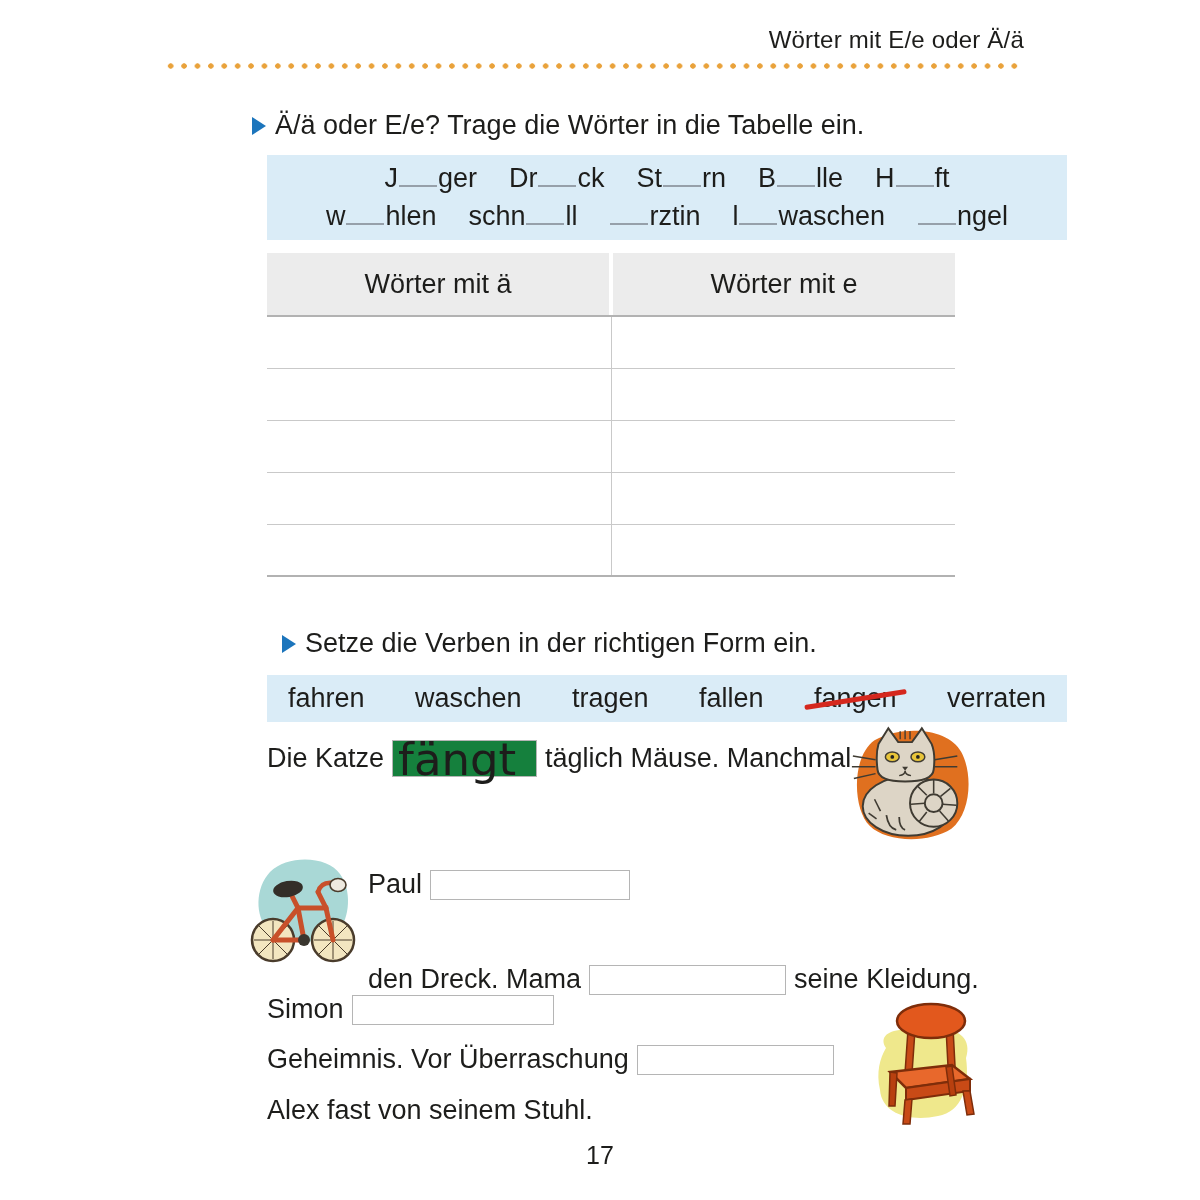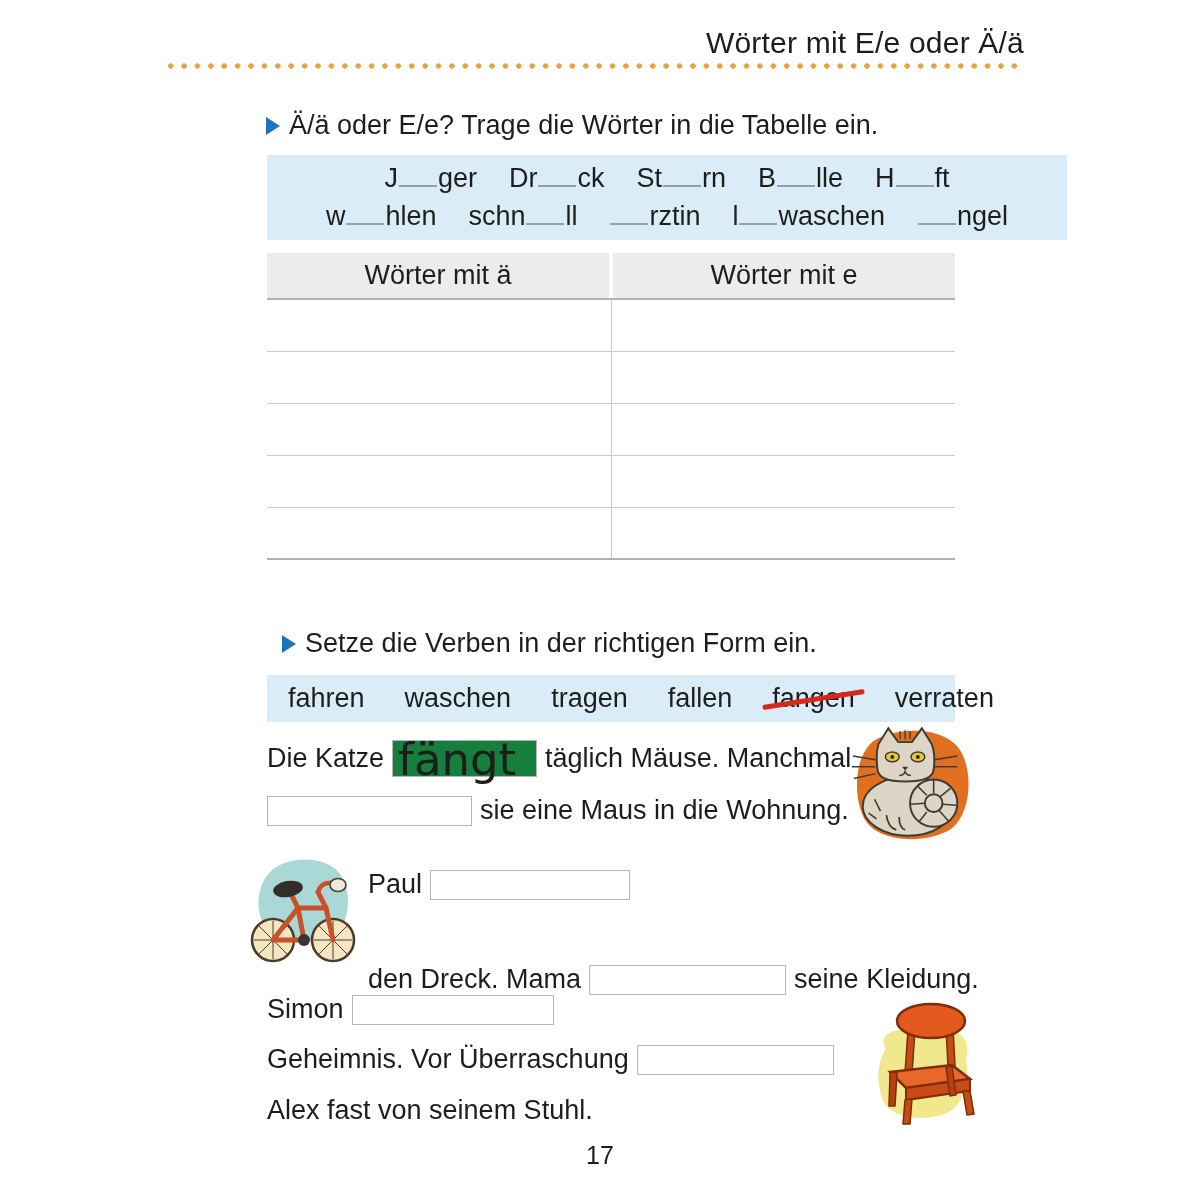--- a/index.html
+++ b/index.html
@@ -3,62 +3,62 @@
 <meta charset="utf-8">
 <style>
   * { margin:0; padding:0; box-sizing:border-box; }
   html,body { background:#ffffff; }
   .page {
     position:relative; width:1200px; height:1200px; background:#ffffff;
     font-family:"Liberation Sans", sans-serif; color:#1d1d1b; overflow:hidden;
   }
   .page-title {
     position:absolute; top:26px; right:176px;
-    font-size:30px; letter-spacing:0.2px;
+    font-size:24px; letter-spacing:0.2px;
   }
   .dotline {
     position:absolute; left:164px; top:61px; width:858px; height:10px;
     background-image: radial-gradient(circle, #e9a23b 2.4px, rgba(0,0,0,0) 3px);
     background-size:13.4px 10px; background-repeat:repeat-x; background-position:0 50%;
   }
   .instruction {
     position:absolute; display:flex; align-items:center; gap:9px;
     font-size:27px; white-space:nowrap;
   }
-  .instr-1 { left:266px; top:110px; }
+  .instr-1 { left:252px; top:110px; }
   .instr-2 { left:266px; top:628px;padding-left:16px; }
   .tri {
     width:0; height:0; flex:0 0 auto;
     border-left:14px solid #1c75bc;
     border-top:9px solid transparent;
     border-bottom:9px solid transparent;
   }
   .wordbank {
     position:absolute; left:267px; top:155px; width:800px; height:85px;
     background:#daecf7; display:flex; flex-direction:column;
     justify-content:center; gap:1px; font-size:27px;
   }
   .wb-row { display:flex; justify-content:center; gap:32px; line-height:37px; }
   .wb-word { white-space:nowrap; }
   .blank {
     display:inline-block; width:38px; height:2px;
     border-bottom:2.5px solid #96a0aa; margin:0 1px;
   }
   .ex-table { position:absolute; left:267px; top:253px; width:688px; }
-  .th-row { display:flex; gap:4px; height:47px; border-bottom:2px solid #b2b2b2; }
+  .th-row { display:flex; gap:4px; height:64px; border-bottom:2px solid #b2b2b2; }
   .th-cell {
     flex:1; background:#ececec; display:flex; align-items:center;
     justify-content:center; font-size:27px;
   }
   .tb-row { display:flex; height:52px; border-bottom:1px solid #c9c9c9; }
   .tb-row:last-child { border-bottom:2px solid #b2b2b2; }
   .tb-cell { flex:1; }
   .tb-cell:first-child { border-right:1px solid #c9c9c9; }
   .verbbox {
-    position:absolute; left:267px; top:675px; width:688px; height:47px;
+    position:absolute; left:267px; top:675px; width:800px; height:47px;
     background:#daecf7; display:flex; align-items:center;
     justify-content:space-between; padding:0 21px; font-size:27px;gap:40px;
   }
   .struck { position:relative; }
   .struck::after {
     content:""; position:absolute; left:-10px; right:-10px; top:46%;
     height:4.5px; background:#d5281e; transform:rotate(-9deg); border-radius:2px;
   }
   .sline {
     position:absolute; display:flex; align-items:center; gap:8px;
@@ -150,24 +150,20 @@
     <span class="struck">fangen</span>
     <span>verraten</span>
   </div>
 
   <div class="sline" style="left:267px; top:740px;">
     <span>Die Katze</span>
     <span class="answer-box">
       <span class="answer-text">fängt</span>
     </span>
     <span>täglich Mäuse. Manchmal</span>
-  </div>
-  <div class="sline" style="left:267px; top:795px;">
-    <span class="fill-box" style="width:205px;"></span>
-    <span>sie eine Maus in die Wohnung.</span>
   </div>
 
   <div class="illu" style="left:845px; top:722px; width:133px; height:122px;">
     <svg viewBox="0 0 135 123">
       <path d="M30,18 C60,2 105,6 118,30 C130,52 128,92 108,108 C85,123 42,122 25,105 C8,88 6,35 30,18 Z" fill="#e0701f"></path>
       <ellipse cx="64" cy="85" rx="46" ry="30" fill="#ddd5c6" stroke="#3f3b32" stroke-width="2"></ellipse>
       <circle cx="90" cy="82" r="24" fill="#ddd5c6" stroke="#3f3b32" stroke-width="2"></circle>
       <circle cx="90" cy="82" r="9" fill="#ddd5c6" stroke="#3f3b32" stroke-width="2"></circle>
       <g stroke="#3f3b32" stroke-width="1.6">
         <line x1="90" y1="58" x2="90" y2="72"></line>

